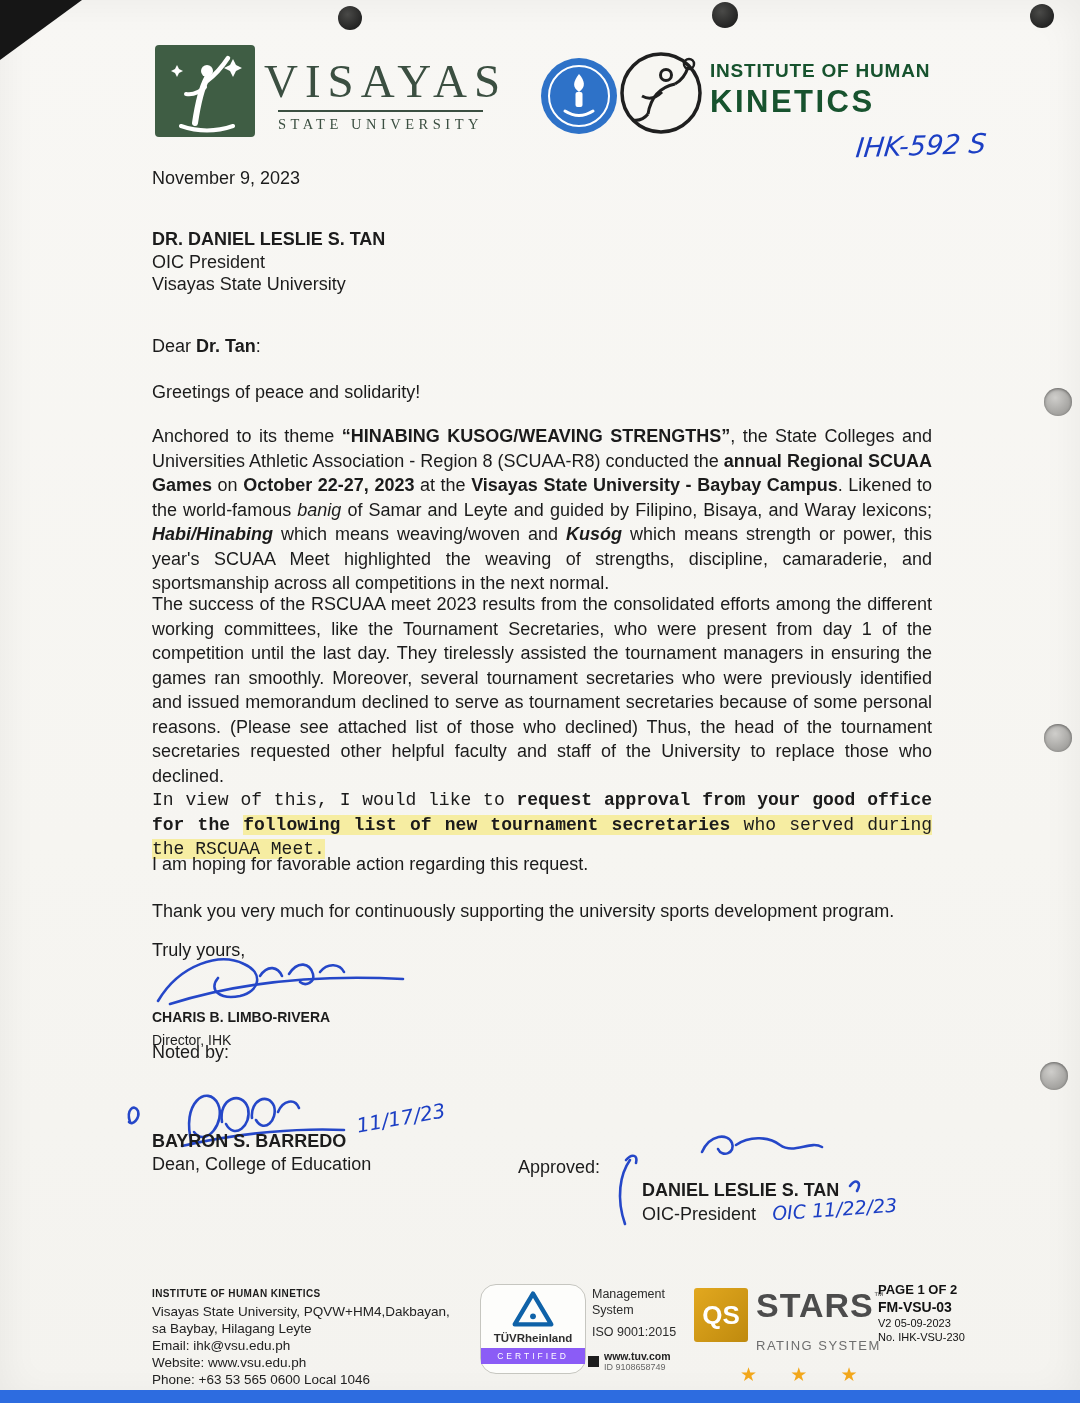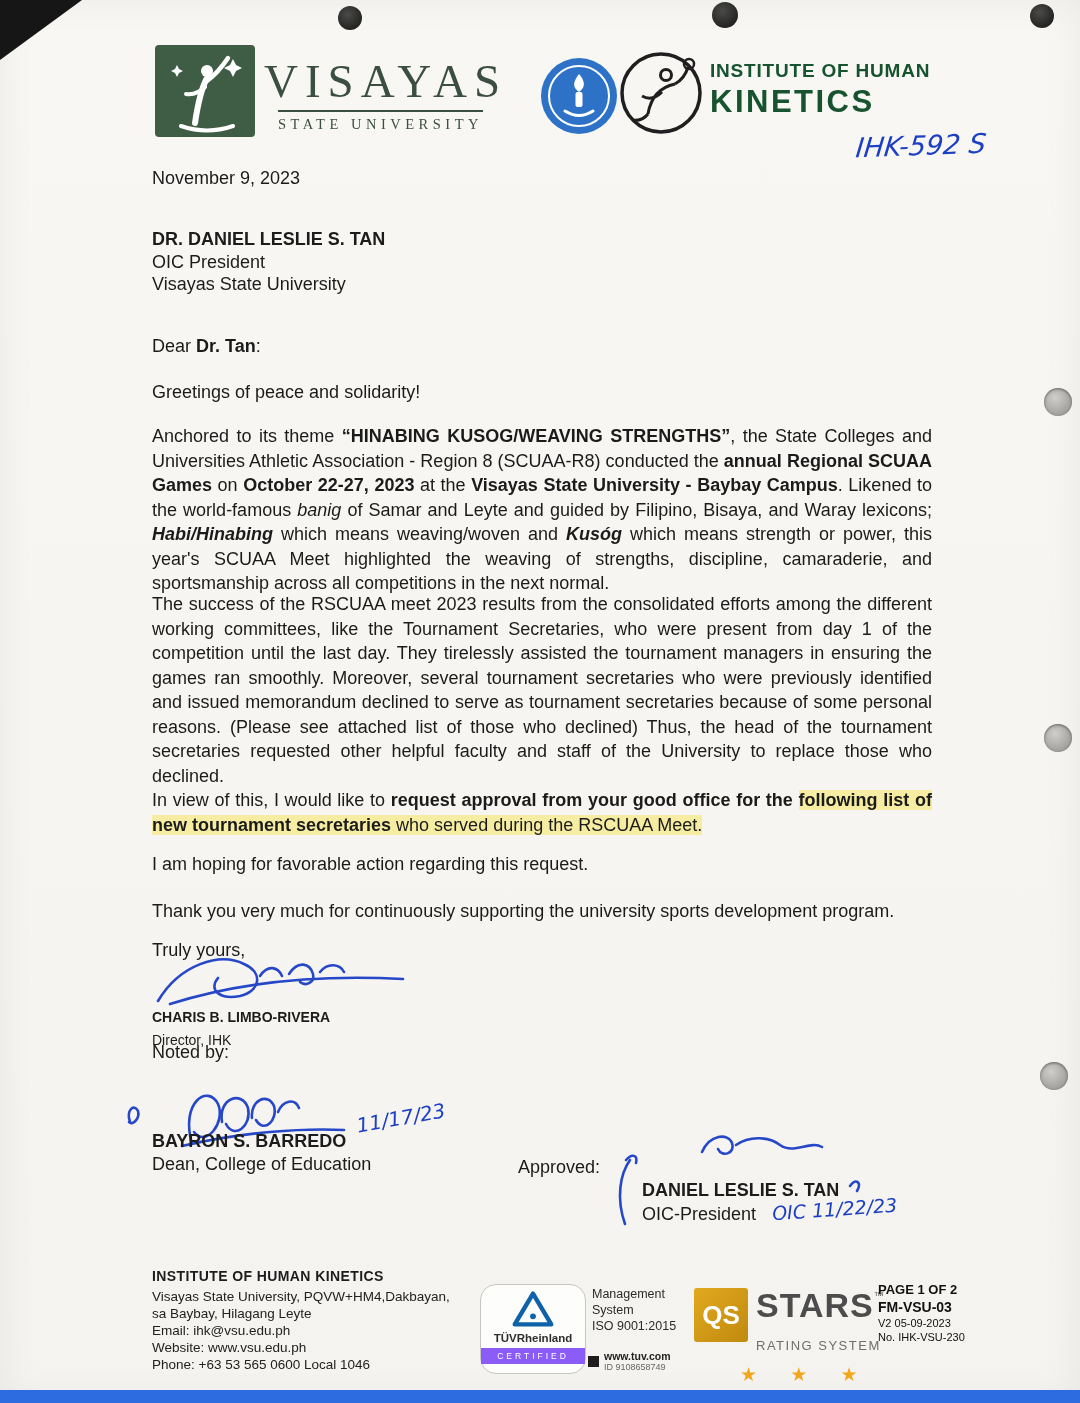--- a/index.html
+++ b/index.html
@@ -89,21 +89,21 @@
   </div>
 
   <div class="abs body-text" style="left:152px;top:334px;"><span>Dear </span><span style="font-weight: 700;">Dr. Tan</span><span>:</span></div>
 
   <div class="abs body-text" style="left:152px;top:380px;">Greetings of peace and solidarity!</div>
 
   <div class="abs body-text" style="left:152px;top:424px;width:780px;"><span>Anchored to its theme </span><span style="font-weight: 700;">“HINABING KUSOG/WEAVING STRENGTHS”</span><span>, the State Colleges and Universities Athletic Association - Region 8 (SCUAA-R8) conducted the </span><span style="font-weight: 700;">annual Regional SCUAA Games</span><span> on </span><span style="font-weight: 700;">October 22-27, 2023</span><span> at the </span><span style="font-weight: 700;">Visayas State University - Baybay Campus</span><span>. Likened to the world-famous </span><span style="font-style: italic;">banig</span><span> of Samar and Leyte and guided by Filipino, Bisaya, and Waray lexicons; </span><span style="font-weight: 700; font-style: italic;">Habi/Hinabing</span><span> which means weaving/woven and </span><span style="font-weight: 700; font-style: italic;">Kusóg</span><span> which means strength or power, this year's SCUAA Meet highlighted the weaving of strengths, discipline, camaraderie, and sportsmanship across all competitions in the next normal.</span></div>
 
   <div class="abs body-text" style="left:152px;top:592px;width:780px;"><span>The success of the RSCUAA meet 2023 results from the consolidated efforts among the different working committees, like the Tournament Secretaries, who were present from day 1 of the competition until the last day. They tirelessly assisted the tournament managers in ensuring the games ran smoothly. Moreover, several tournament secretaries who were previously identified and issued memorandum declined to serve as tournament secretaries because of some personal reasons. (Please see attached list of those who declined) Thus, the head of the tournament secretaries requested other helpful faculty and staff of the University to replace those who declined.</span></div>
 
-  <div class="abs body-text" style="left:152px;top:788px;width:780px;"><span>In view of this, I would like to </span><span style="font-weight: 700;">request approval from your good office for the </span><span class="hl" style="font-weight: 700;">following list of new tournament secretaries</span><span class="hl"> who served during the RSCUAA Meet.</span></div>
+  <div class="abs body-text" style="left:152px;top:788px;width:780px;font-family:Liberation Mono, monospace;"><span>In view of this, I would like to </span><span style="font-weight: 700;">request approval from your good office for the </span><span class="hl" style="font-weight: 700;">following list of new tournament secretaries</span><span class="hl"> who served during the RSCUAA Meet.</span></div>
 
   <div class="abs body-text" style="left:152px;top:852px;">I am hoping for favorable action regarding this request.</div>
 
   <div class="abs body-text" style="left:152px;top:899px;">Thank you very much for continuously supporting the university sports development program.</div>
 
   <div class="abs body-text" style="left:152px;top:938px;">Truly yours,</div>
 
   <svg class="abs sig" style="left:148px;top:946px;" width="270" height="70" viewBox="0 0 270 70">
     <path d="M10,55 C32,18 72,6 96,18 C116,27 112,45 92,50 C72,54 60,44 70,32"></path>
     <path d="M22,58 C85,38 160,28 255,33"></path>
@@ -139,40 +139,40 @@
     <path d="M16,32 C22,25 28,27 26,35"></path>
     <path d="M240,58 C246,50 252,54 247,63"></path>
   </svg>
   <div class="abs" style="left:642px;top:1178px;font-size:18px;line-height:24px;">
     <div class="b">DANIEL LESLIE S. TAN</div>
     <div>OIC-President</div>
   </div>
   <div class="abs hand" style="left:772px;top:1198px;font-size:19px;transform:rotate(-4deg);">OIC 11/22/23</div>
 
   <div class="abs" style="left:152px;top:1268px;">
-    <div class="b" style="font-size:14px;letter-spacing:.4px;margin-bottom:4px;">INSTITUTE OF HUMAN KINETICS</div>
+    <div class="b" style="font-size:10px;letter-spacing:.4px;margin-bottom:4px;margin-top:20px;">INSTITUTE OF HUMAN KINETICS</div>
     <div class="footer-small">Visayas State University, PQVW+HM4,Dakbayan,</div>
     <div class="footer-small">sa Baybay, Hilagang Leyte</div>
     <div class="footer-small">Email: ihk@vsu.edu.ph</div>
     <div class="footer-small">Website: www.vsu.edu.ph</div>
     <div class="footer-small">Phone: +63 53 565 0600 Local 1046</div>
   </div>
 
   <div class="abs" style="left:480px;top:1284px;width:104px;height:88px;background:#fdfdfb;border:1px solid #c6c6c0;border-radius:16px;text-align:center;">
     <svg width="44" height="38" viewBox="0 0 60 52" style="margin-top:5px;">
       <path d="M30,5 L55,47 L5,47 Z" fill="none" stroke="#0f62a8" stroke-width="6" stroke-linejoin="round"></path>
       <circle cx="30" cy="36" r="4" fill="#0f62a8"></circle>
     </svg>
     <div style="font-size:11.5px;font-weight:700;color:#2e2e2e;">TÜVRheinland</div>
     <div style="margin-top:4px;background:#8b5cf6;color:#fff;font-size:8.5px;letter-spacing:3px;padding:3px 0;">CERTIFIED</div>
   </div>
   <div class="abs" style="left:592px;top:1286px;font-size:12.5px;line-height:16px;color:#2b2b2b;">
     <div>Management</div>
     <div>System</div>
-    <div style="">ISO 9001:2015</div>
+    <div style="margin-top:6px;">ISO 9001:2015</div>
   </div>
   <div class="abs" style="left:588px;top:1350px;">
     <div style="display:flex;align-items:center;gap:5px;">
       <div style="width:11px;height:11px;background:#1d1d1d;"></div>
       <div>
         <div class="b" style="font-size:10.5px;color:#222;text-align:center;">www.tuv.com</div>
         <div style="font-size:9px;color:#666;">ID 9108658749</div>
       </div>
     </div>
   </div>

